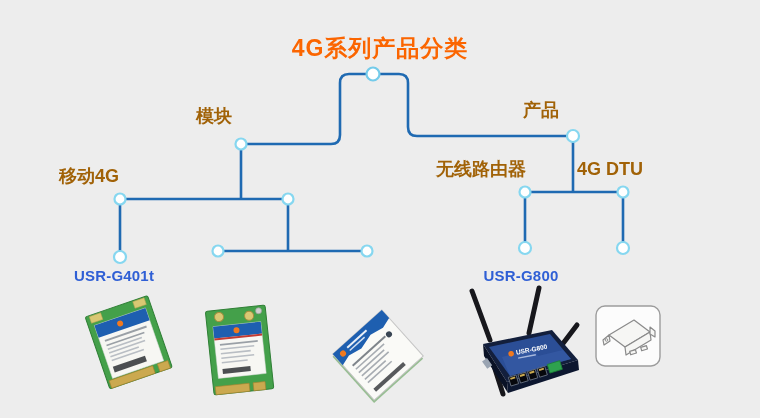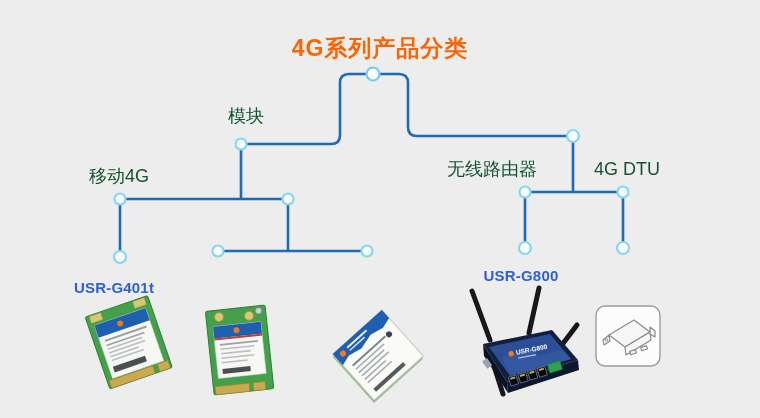--- a/index.html
+++ b/index.html
@@ -12,23 +12,22 @@
   }
   .abs{position:absolute;}
   .diagram-title{
     top:33px;left:0;width:760px;
     text-align:center;
     font-size:23px;font-weight:bold;
     letter-spacing:1px;
     color:#FB6500;
   }
   .branch-label{
-    font-size:18px;font-weight:normal;
-    color:#14532d;
-    text-align:center;
+    font-size:18px;font-weight:bold;
+    color:#a16207;
   }
   .product-label{
     font-size:15px;font-weight:bold;
     color:#2F5FD5;
     text-align:center;
     letter-spacing:.2px;
   }
   .photo{position:absolute;overflow:visible;}
   .photo svg{overflow:visible;display:block;}
 </style>
@@ -63,26 +62,27 @@
       <circle cx="525" cy="192" r="5.5"></circle>
       <circle cx="623" cy="192" r="5.5"></circle>
       <circle cx="525" cy="248" r="6"></circle>
       <circle cx="623" cy="248" r="6"></circle>
     </g>
   </svg>
 
   <div class="abs diagram-title">4G系列产品分类</div>
 
   <div class="abs branch-label" style="left:196px;top:104px;width:100px">模块</div>
+  <div class="abs branch-label" style="left:523px;top:98px;width:100px">产品</div>
 
   <div class="abs branch-label" style="left:59px;top:164px;width:120px">移动4G</div>
   <div class="abs branch-label" style="left:436px;top:157px;width:112px">无线路由器</div>
   <div class="abs branch-label" style="left:577px;top:159px;width:100px">4G DTU</div>
 
-  <div class="abs product-label" style="left:49px;top:279px;width:130px">USR-G401t</div>
+  <div class="abs product-label" style="left:49px;top:267px;width:130px">USR-G401t</div>
   <div class="abs product-label" style="left:456px;top:267px;width:130px">USR-G800</div>
 
   <div class="photo" style="left:68px;top:298px;width:124px;height:102px">
     <svg width="124" height="102" viewBox="0 0 124 102">
       <g transform="translate(62,48) rotate(-19)">
         <rect x="-33" y="-42" width="66" height="76" rx="2" fill="#44A04A" stroke="#2F7F35"></rect>
         <rect x="-29" y="-41" width="12" height="7" fill="#D9C873" stroke="#B7A34E" stroke-width="0.5"></rect>
         <rect x="17" y="-41" width="12" height="7" fill="#D9C873" stroke="#B7A34E" stroke-width="0.5"></rect>
         <rect x="-27" y="-31" width="54" height="56" fill="#F7F7F3" stroke="#DDDDDD" stroke-width="0.5"></rect>
         <rect x="-27" y="-31" width="54" height="13" fill="#1E5FB0"></rect>

